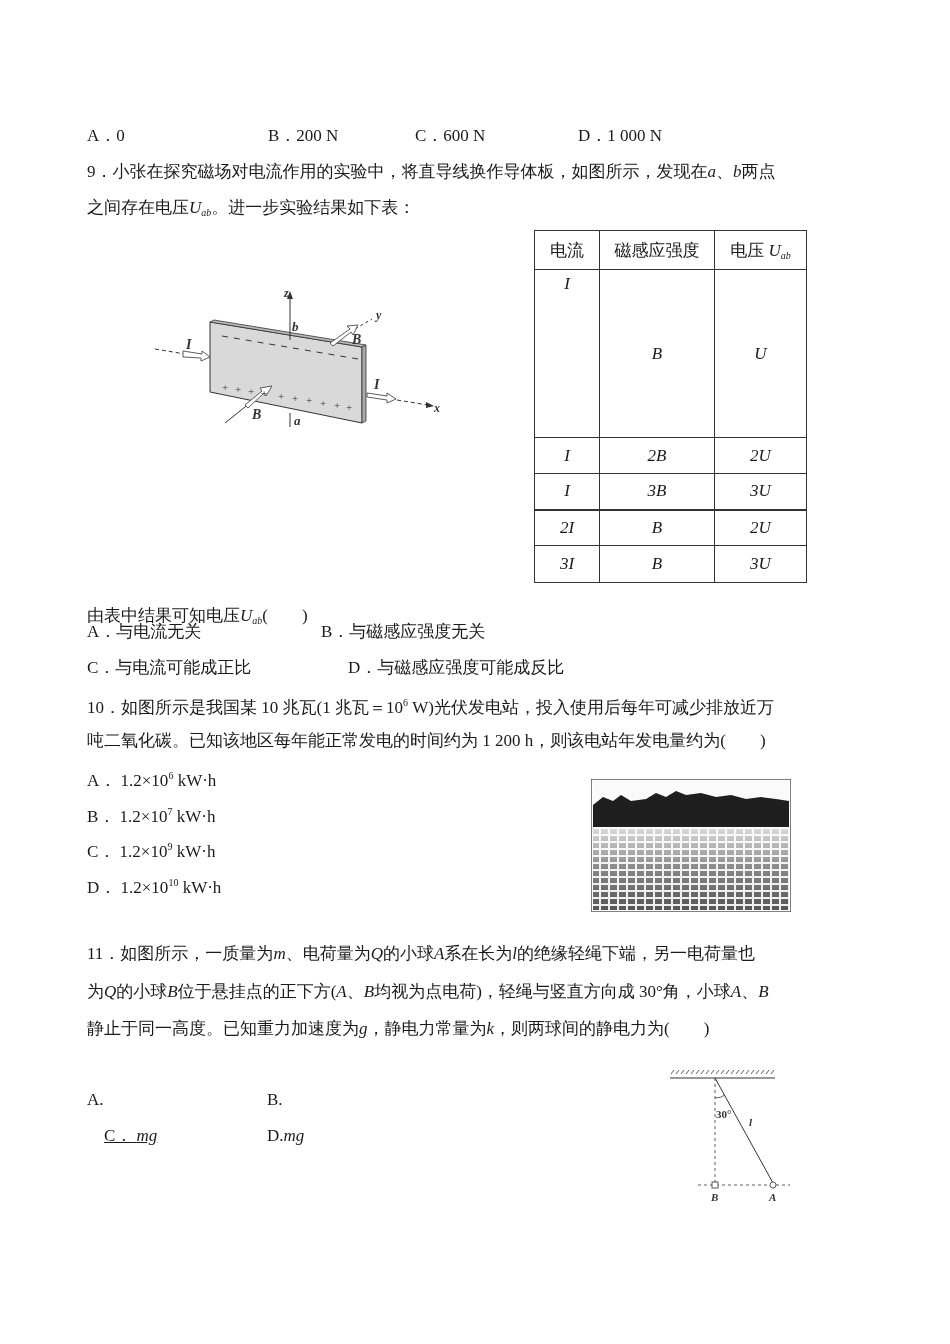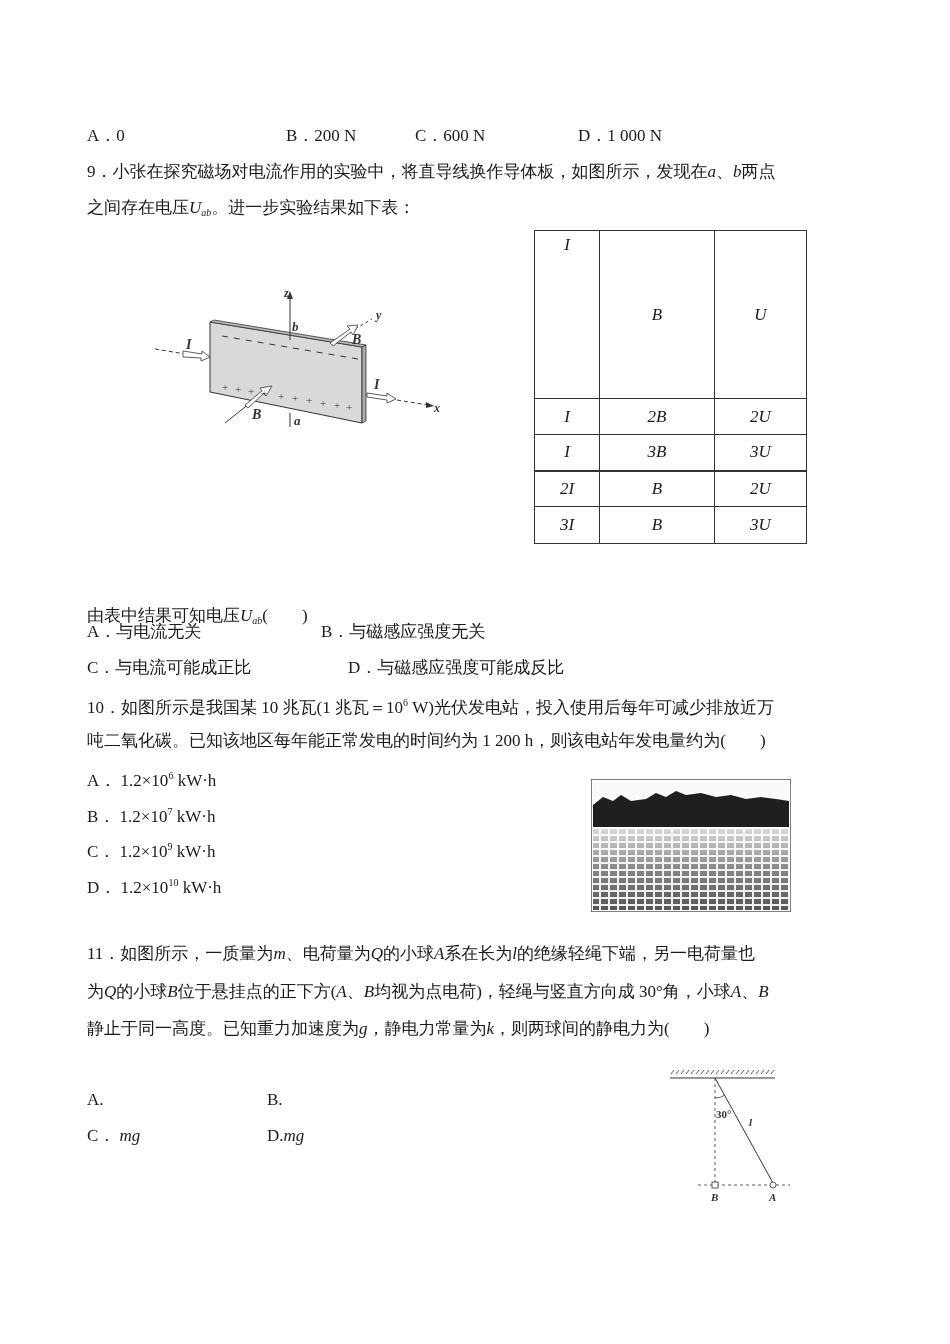--- a/index.html
+++ b/index.html
@@ -12,21 +12,21 @@
   .opt { position:absolute; white-space:nowrap; font-size:17px; line-height:24px; }
   table.data { position:absolute; left:534px; top:230px; border-collapse:collapse; font-size:17px; }
   table.data td { border:1px solid #333; text-align:center; vertical-align:middle; padding:0; }
   .hdr td { height:38px; }
   .figure { position:absolute; }
 </style>
 </head>
 <body>
 
 <div class="opt" style="left:87px;top:124px;">A．0</div>
-<div class="opt" style="left:268px;top:124px;margin-left:18px;">B．200 N</div>
+<div class="opt" style="left:268px;top:124px;">B．200 N</div>
 <div class="opt" style="left:415px;top:124px;">C．600 N</div>
 <div class="opt" style="left:578px;top:124px;">D．1 000 N</div>
 
 <div class="line" style="top:160px;">
   <span>9．小张在探究磁场对电流作用的实验中，将直导线换作导体板，如图所示，发现在</span><i>a</i><span>、</span><i>b</i><span>两点</span>
 </div>
 <div class="line" style="top:196px;text-align:right;">
   <span>之间存在电压</span><i>U</i><sub>ab</sub><span>。进一步实验结果如下表：</span>
 </div>
 
@@ -81,20 +81,25 @@
   </g>
 </svg>
 
 <table class="data">
   <colgroup>
       <col style="width:65px">
       <col style="width:115px">
       <col style="width:92px">
     </colgroup>
   <tbody>
+      <tr class="hdr">
+    <td>电流</td>
+    <td>磁感应强度</td>
+    <td><span>电压</span> <i>U</i><sub>ab</sub></td>
+  </tr>
   <tr style="height:168px;">
     <td class="it" style="vertical-align:top;padding-top:4px;">I</td>
     <td class="it">B</td>
     <td class="it">U</td>
   </tr>
   <tr style="height:36px;">
     <td class="it">I</td>
     <td class="it">2B</td>
     <td class="it">2U</td>
   </tr>
@@ -166,21 +171,21 @@
 </div>
 <div class="line" style="top:980px;">
   <span>为</span><i>Q</i><span>的小球</span><i>B</i><span>位于悬挂点的正下方(</span><i>A</i><span>、</span><i>B</i><span>均视为点电荷)，轻绳与竖直方向成 30°角，小球</span><i>A</i><span>、</span><i>B</i>
 </div>
 <div class="line" style="top:1017px;">
   <span>静止于同一高度。已知重力加速度为</span><i>g</i><span>，静电力常量为</span><i>k</i><span>，则两球间的静电力为(　　)</span>
 </div>
 
 <div class="opt" style="left:87px;top:1088px;">A.</div>
 <div class="opt" style="left:267px;top:1088px;">B.</div>
-<div class="opt" style="left:87px;top:1124px;">
+<div class="opt" style="left:104px;top:1124px;text-decoration:underline;">
   <span>C．</span>&nbsp;<i>mg</i>
 </div>
 <div class="opt" style="left:267px;top:1124px;">
   <span>D.</span><i>mg</i>
 </div>
 
 <svg class="figure" style="left:665px;top:1068px;" width="125" height="140" viewBox="0 0 125 140">
   <line x1="5" y1="10" x2="110" y2="10" stroke="#333" stroke-width="1.2"></line>
   <g stroke="#333" stroke-width="0.8">
     <line x1="6" y1="6" x2="9" y2="2"></line>

